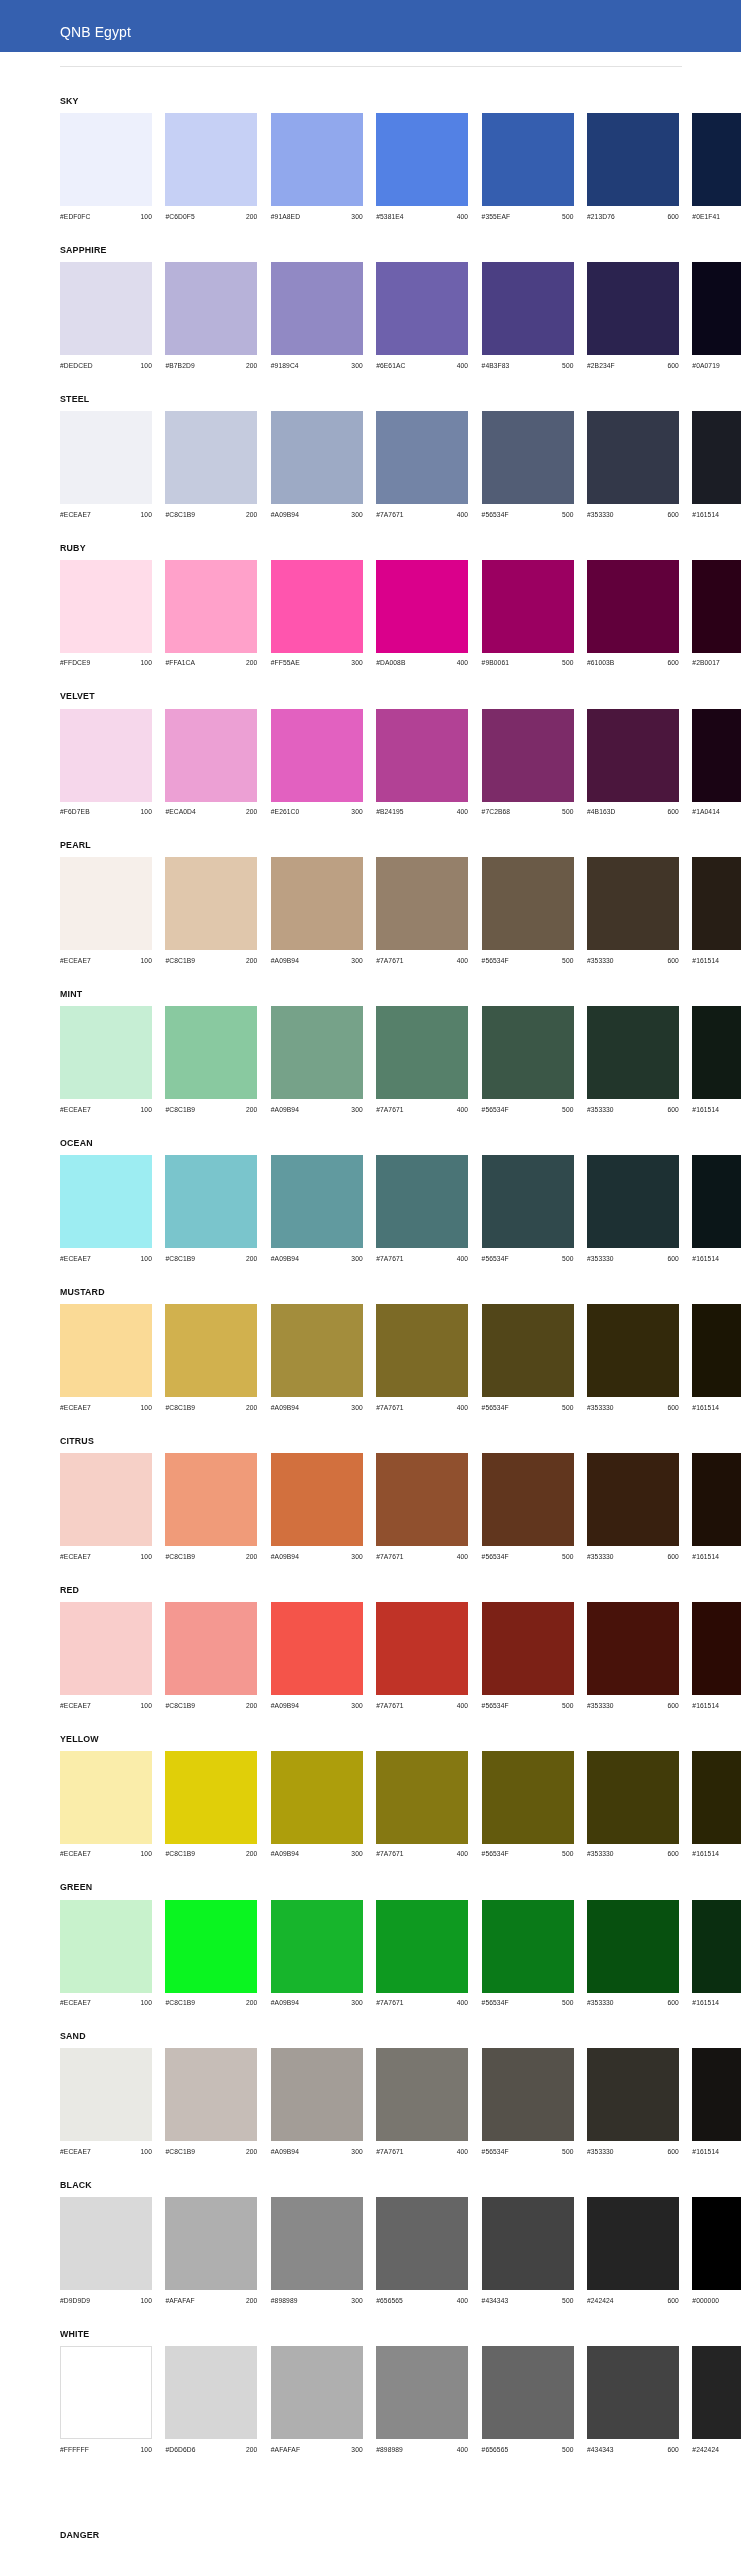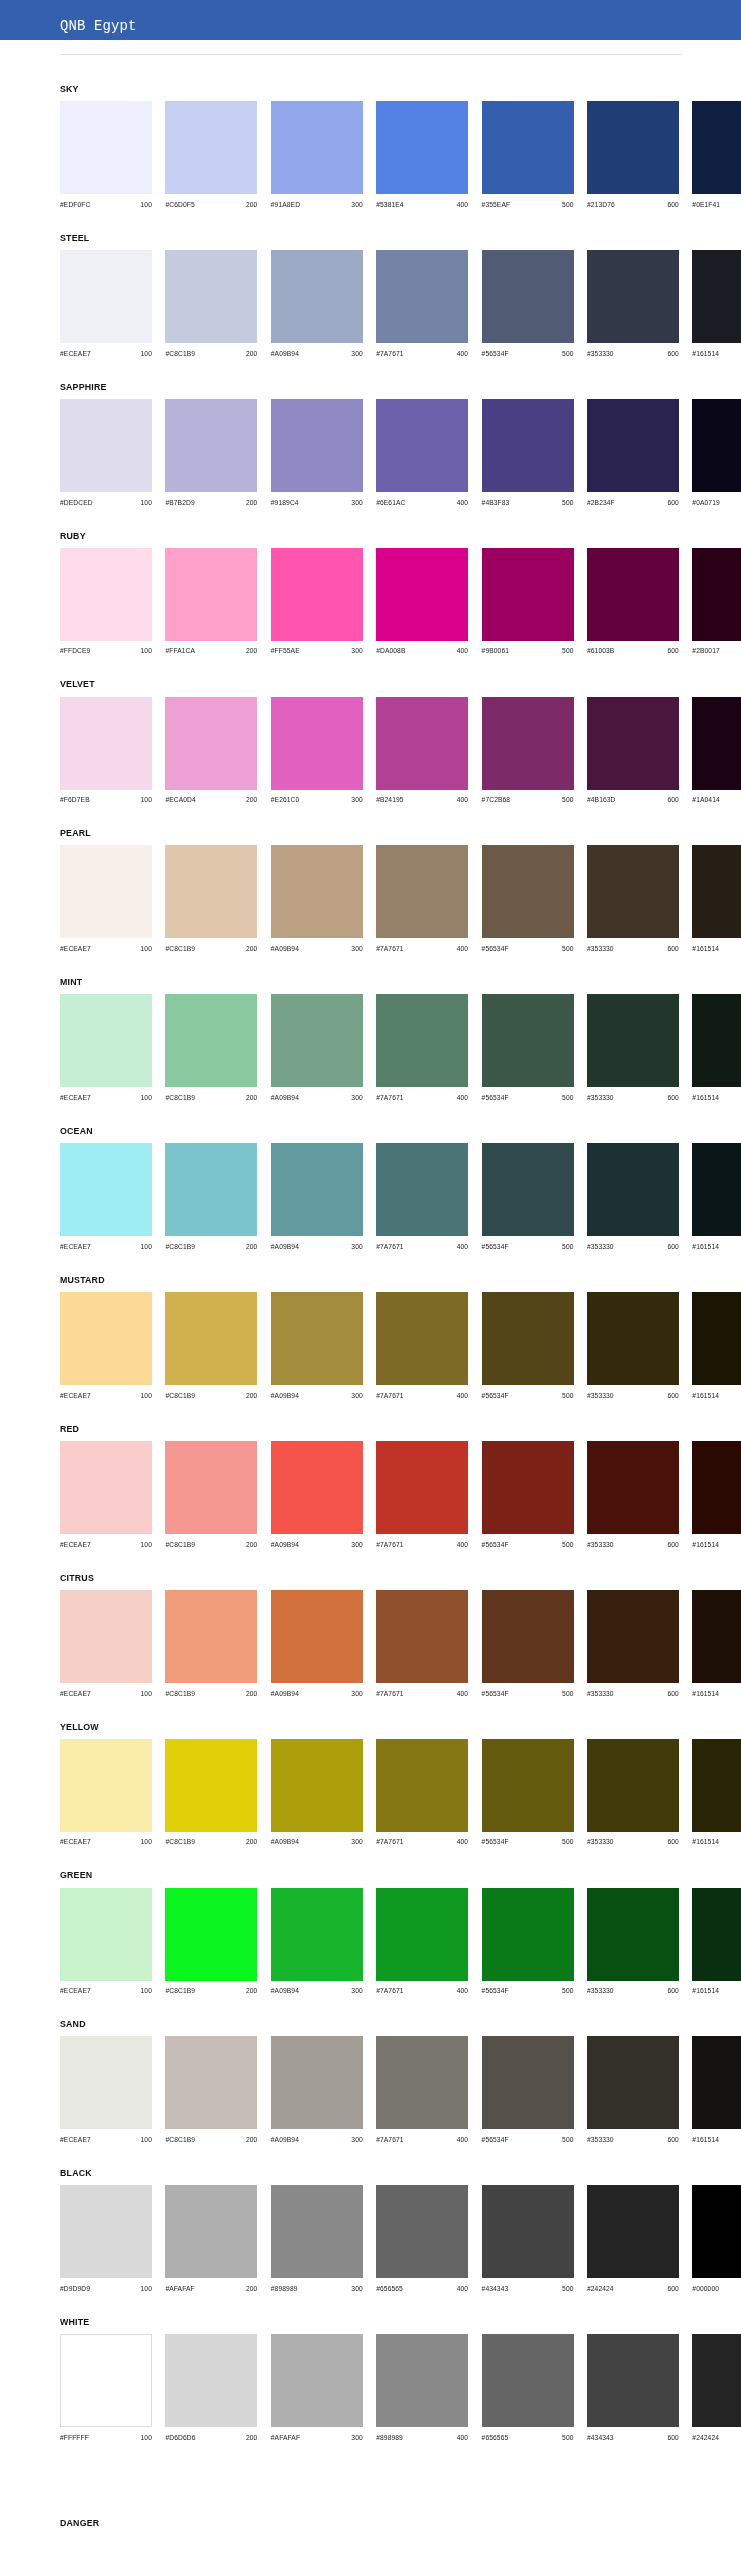--- a/index.html
+++ b/index.html
@@ -7,26 +7,25 @@
   html, body { margin: 0; padding: 0; }
   body {
     width: 742px;
     background: #ffffff;
     font-family: "Liberation Sans", "DejaVu Sans", sans-serif;
     -webkit-font-smoothing: antialiased;
   }
 
   
   .appbar {
-    height: 40px;
+    height: 52px;
     background: #3560AF;
     display: flex;
     align-items: center;
     padding: 12px 0 0 60px;
-    font-family: Liberation Mono, monospace;
   }
   .appbar-title {
     color: #ffffff;
     font-size: 14px;
     font-weight: 400;
     letter-spacing: 0.1px;
     line-height: 1;
   }
 
   
@@ -157,20 +156,73 @@
           </div>
           <div class="swatch-cell">
             <div class="swatch-chip" style="background: rgb(14, 31, 65);"></div>
             <div class="swatch-meta">
               <span class="swatch-hex">#0E1F41</span>
             </div>
           </div>
         </div>
       </div>
       <div class="group">
+        <div class="group-name">SAPPHIRE</div>
+        <div class="swatch-row">
+          <div class="swatch-cell">
+            <div class="swatch-chip" style="background: rgb(222, 220, 237);"></div>
+            <div class="swatch-meta">
+              <span class="swatch-hex">#DEDCED</span>
+              <span class="swatch-step">100</span>
+            </div>
+          </div>
+          <div class="swatch-cell">
+            <div class="swatch-chip" style="background: rgb(183, 178, 217);"></div>
+            <div class="swatch-meta">
+              <span class="swatch-hex">#B7B2D9</span>
+              <span class="swatch-step">200</span>
+            </div>
+          </div>
+          <div class="swatch-cell">
+            <div class="swatch-chip" style="background: rgb(145, 137, 196);"></div>
+            <div class="swatch-meta">
+              <span class="swatch-hex">#9189C4</span>
+              <span class="swatch-step">300</span>
+            </div>
+          </div>
+          <div class="swatch-cell">
+            <div class="swatch-chip" style="background: rgb(110, 97, 172);"></div>
+            <div class="swatch-meta">
+              <span class="swatch-hex">#6E61AC</span>
+              <span class="swatch-step">400</span>
+            </div>
+          </div>
+          <div class="swatch-cell">
+            <div class="swatch-chip" style="background: rgb(75, 63, 131);"></div>
+            <div class="swatch-meta">
+              <span class="swatch-hex">#4B3F83</span>
+              <span class="swatch-step">500</span>
+            </div>
+          </div>
+          <div class="swatch-cell">
+            <div class="swatch-chip" style="background: rgb(43, 35, 79);"></div>
+            <div class="swatch-meta">
+              <span class="swatch-hex">#2B234F</span>
+              <span class="swatch-step">600</span>
+            </div>
+          </div>
+          <div class="swatch-cell">
+            <div class="swatch-chip" style="background: rgb(10, 7, 25);"></div>
+            <div class="swatch-meta">
+              <span class="swatch-hex">#0A0719</span>
+            </div>
+          </div>
+        </div>
+      </div>
+      <div class="group">
         <div class="group-name">STEEL</div>
         <div class="swatch-row">
           <div class="swatch-cell">
             <div class="swatch-chip" style="background: rgb(239, 240, 245);"></div>
             <div class="swatch-meta">
               <span class="swatch-hex">#ECEAE7</span>
               <span class="swatch-step">100</span>
             </div>
           </div>
           <div class="swatch-cell">
@@ -210,73 +262,20 @@
           </div>
           <div class="swatch-cell">
             <div class="swatch-chip" style="background: rgb(27, 29, 37);"></div>
             <div class="swatch-meta">
               <span class="swatch-hex">#161514</span>
             </div>
           </div>
         </div>
       </div>
       <div class="group">
-        <div class="group-name">SAPPHIRE</div>
-        <div class="swatch-row">
-          <div class="swatch-cell">
-            <div class="swatch-chip" style="background: rgb(222, 220, 237);"></div>
-            <div class="swatch-meta">
-              <span class="swatch-hex">#DEDCED</span>
-              <span class="swatch-step">100</span>
-            </div>
-          </div>
-          <div class="swatch-cell">
-            <div class="swatch-chip" style="background: rgb(183, 178, 217);"></div>
-            <div class="swatch-meta">
-              <span class="swatch-hex">#B7B2D9</span>
-              <span class="swatch-step">200</span>
-            </div>
-          </div>
-          <div class="swatch-cell">
-            <div class="swatch-chip" style="background: rgb(145, 137, 196);"></div>
-            <div class="swatch-meta">
-              <span class="swatch-hex">#9189C4</span>
-              <span class="swatch-step">300</span>
-            </div>
-          </div>
-          <div class="swatch-cell">
-            <div class="swatch-chip" style="background: rgb(110, 97, 172);"></div>
-            <div class="swatch-meta">
-              <span class="swatch-hex">#6E61AC</span>
-              <span class="swatch-step">400</span>
-            </div>
-          </div>
-          <div class="swatch-cell">
-            <div class="swatch-chip" style="background: rgb(75, 63, 131);"></div>
-            <div class="swatch-meta">
-              <span class="swatch-hex">#4B3F83</span>
-              <span class="swatch-step">500</span>
-            </div>
-          </div>
-          <div class="swatch-cell">
-            <div class="swatch-chip" style="background: rgb(43, 35, 79);"></div>
-            <div class="swatch-meta">
-              <span class="swatch-hex">#2B234F</span>
-              <span class="swatch-step">600</span>
-            </div>
-          </div>
-          <div class="swatch-cell">
-            <div class="swatch-chip" style="background: rgb(10, 7, 25);"></div>
-            <div class="swatch-meta">
-              <span class="swatch-hex">#0A0719</span>
-            </div>
-          </div>
-        </div>
-      </div>
-      <div class="group">
         <div class="group-name">RUBY</div>
         <div class="swatch-row">
           <div class="swatch-cell">
             <div class="swatch-chip" style="background: rgb(255, 220, 233);"></div>
             <div class="swatch-meta">
               <span class="swatch-hex">#FFDCE9</span>
               <span class="swatch-step">100</span>
             </div>
           </div>
           <div class="swatch-cell">
@@ -581,20 +580,73 @@
           </div>
           <div class="swatch-cell">
             <div class="swatch-chip" style="background: rgb(27, 21, 4);"></div>
             <div class="swatch-meta">
               <span class="swatch-hex">#161514</span>
             </div>
           </div>
         </div>
       </div>
       <div class="group">
+        <div class="group-name">CITRUS</div>
+        <div class="swatch-row">
+          <div class="swatch-cell">
+            <div class="swatch-chip" style="background: rgb(246, 208, 199);"></div>
+            <div class="swatch-meta">
+              <span class="swatch-hex">#ECEAE7</span>
+              <span class="swatch-step">100</span>
+            </div>
+          </div>
+          <div class="swatch-cell">
+            <div class="swatch-chip" style="background: rgb(240, 155, 121);"></div>
+            <div class="swatch-meta">
+              <span class="swatch-hex">#C8C1B9</span>
+              <span class="swatch-step">200</span>
+            </div>
+          </div>
+          <div class="swatch-cell">
+            <div class="swatch-chip" style="background: rgb(210, 112, 62);"></div>
+            <div class="swatch-meta">
+              <span class="swatch-hex">#A09B94</span>
+              <span class="swatch-step">300</span>
+            </div>
+          </div>
+          <div class="swatch-cell">
+            <div class="swatch-chip" style="background: rgb(144, 80, 46);"></div>
+            <div class="swatch-meta">
+              <span class="swatch-hex">#7A7671</span>
+              <span class="swatch-step">400</span>
+            </div>
+          </div>
+          <div class="swatch-cell">
+            <div class="swatch-chip" style="background: rgb(97, 54, 30);"></div>
+            <div class="swatch-meta">
+              <span class="swatch-hex">#56534F</span>
+              <span class="swatch-step">500</span>
+            </div>
+          </div>
+          <div class="swatch-cell">
+            <div class="swatch-chip" style="background: rgb(56, 32, 15);"></div>
+            <div class="swatch-meta">
+              <span class="swatch-hex">#353330</span>
+              <span class="swatch-step">600</span>
+            </div>
+          </div>
+          <div class="swatch-cell">
+            <div class="swatch-chip" style="background: rgb(30, 16, 6);"></div>
+            <div class="swatch-meta">
+              <span class="swatch-hex">#161514</span>
+            </div>
+          </div>
+        </div>
+      </div>
+      <div class="group">
         <div class="group-name">RED</div>
         <div class="swatch-row">
           <div class="swatch-cell">
             <div class="swatch-chip" style="background: rgb(249, 205, 203);"></div>
             <div class="swatch-meta">
               <span class="swatch-hex">#ECEAE7</span>
               <span class="swatch-step">100</span>
             </div>
           </div>
           <div class="swatch-cell">
@@ -634,232 +686,179 @@
           </div>
           <div class="swatch-cell">
             <div class="swatch-chip" style="background: rgb(43, 10, 4);"></div>
             <div class="swatch-meta">
               <span class="swatch-hex">#161514</span>
             </div>
           </div>
         </div>
       </div>
       <div class="group">
-        <div class="group-name">CITRUS</div>
-        <div class="swatch-row">
-          <div class="swatch-cell">
-            <div class="swatch-chip" style="background: rgb(246, 208, 199);"></div>
+        <div class="group-name">YELLOW</div>
+        <div class="swatch-row">
+          <div class="swatch-cell">
+            <div class="swatch-chip" style="background: rgb(250, 237, 170);"></div>
             <div class="swatch-meta">
               <span class="swatch-hex">#ECEAE7</span>
               <span class="swatch-step">100</span>
             </div>
           </div>
           <div class="swatch-cell">
-            <div class="swatch-chip" style="background: rgb(240, 155, 121);"></div>
+            <div class="swatch-chip" style="background: rgb(224, 207, 9);"></div>
             <div class="swatch-meta">
               <span class="swatch-hex">#C8C1B9</span>
               <span class="swatch-step">200</span>
             </div>
           </div>
           <div class="swatch-cell">
-            <div class="swatch-chip" style="background: rgb(210, 112, 62);"></div>
+            <div class="swatch-chip" style="background: rgb(173, 158, 12);"></div>
             <div class="swatch-meta">
               <span class="swatch-hex">#A09B94</span>
               <span class="swatch-step">300</span>
             </div>
           </div>
           <div class="swatch-cell">
-            <div class="swatch-chip" style="background: rgb(144, 80, 46);"></div>
+            <div class="swatch-chip" style="background: rgb(133, 120, 18);"></div>
             <div class="swatch-meta">
               <span class="swatch-hex">#7A7671</span>
               <span class="swatch-step">400</span>
             </div>
           </div>
           <div class="swatch-cell">
-            <div class="swatch-chip" style="background: rgb(97, 54, 30);"></div>
+            <div class="swatch-chip" style="background: rgb(99, 90, 13);"></div>
             <div class="swatch-meta">
               <span class="swatch-hex">#56534F</span>
               <span class="swatch-step">500</span>
             </div>
           </div>
           <div class="swatch-cell">
-            <div class="swatch-chip" style="background: rgb(56, 32, 15);"></div>
+            <div class="swatch-chip" style="background: rgb(65, 59, 9);"></div>
             <div class="swatch-meta">
               <span class="swatch-hex">#353330</span>
               <span class="swatch-step">600</span>
             </div>
           </div>
           <div class="swatch-cell">
-            <div class="swatch-chip" style="background: rgb(30, 16, 6);"></div>
+            <div class="swatch-chip" style="background: rgb(42, 37, 5);"></div>
             <div class="swatch-meta">
               <span class="swatch-hex">#161514</span>
             </div>
           </div>
         </div>
       </div>
       <div class="group">
-        <div class="group-name">YELLOW</div>
-        <div class="swatch-row">
-          <div class="swatch-cell">
-            <div class="swatch-chip" style="background: rgb(250, 237, 170);"></div>
+        <div class="group-name">GREEN</div>
+        <div class="swatch-row">
+          <div class="swatch-cell">
+            <div class="swatch-chip" style="background: rgb(200, 242, 204);"></div>
             <div class="swatch-meta">
               <span class="swatch-hex">#ECEAE7</span>
               <span class="swatch-step">100</span>
             </div>
           </div>
           <div class="swatch-cell">
-            <div class="swatch-chip" style="background: rgb(224, 207, 9);"></div>
+            <div class="swatch-chip" style="background: rgb(10, 245, 32);"></div>
             <div class="swatch-meta">
               <span class="swatch-hex">#C8C1B9</span>
               <span class="swatch-step">200</span>
             </div>
           </div>
           <div class="swatch-cell">
-            <div class="swatch-chip" style="background: rgb(173, 158, 12);"></div>
+            <div class="swatch-chip" style="background: rgb(23, 181, 44);"></div>
             <div class="swatch-meta">
               <span class="swatch-hex">#A09B94</span>
               <span class="swatch-step">300</span>
             </div>
           </div>
           <div class="swatch-cell">
-            <div class="swatch-chip" style="background: rgb(133, 120, 18);"></div>
+            <div class="swatch-chip" style="background: rgb(14, 154, 32);"></div>
             <div class="swatch-meta">
               <span class="swatch-hex">#7A7671</span>
               <span class="swatch-step">400</span>
             </div>
           </div>
           <div class="swatch-cell">
-            <div class="swatch-chip" style="background: rgb(99, 90, 13);"></div>
+            <div class="swatch-chip" style="background: rgb(10, 122, 24);"></div>
             <div class="swatch-meta">
               <span class="swatch-hex">#56534F</span>
               <span class="swatch-step">500</span>
             </div>
           </div>
           <div class="swatch-cell">
-            <div class="swatch-chip" style="background: rgb(65, 59, 9);"></div>
+            <div class="swatch-chip" style="background: rgb(7, 80, 15);"></div>
             <div class="swatch-meta">
               <span class="swatch-hex">#353330</span>
               <span class="swatch-step">600</span>
             </div>
           </div>
           <div class="swatch-cell">
-            <div class="swatch-chip" style="background: rgb(42, 37, 5);"></div>
+            <div class="swatch-chip" style="background: rgb(10, 46, 16);"></div>
             <div class="swatch-meta">
               <span class="swatch-hex">#161514</span>
             </div>
           </div>
         </div>
       </div>
       <div class="group">
-        <div class="group-name">GREEN</div>
-        <div class="swatch-row">
-          <div class="swatch-cell">
-            <div class="swatch-chip" style="background: rgb(200, 242, 204);"></div>
+        <div class="group-name">SAND</div>
+        <div class="swatch-row">
+          <div class="swatch-cell">
+            <div class="swatch-chip" style="background: rgb(233, 233, 228);"></div>
             <div class="swatch-meta">
               <span class="swatch-hex">#ECEAE7</span>
               <span class="swatch-step">100</span>
             </div>
           </div>
           <div class="swatch-cell">
-            <div class="swatch-chip" style="background: rgb(10, 245, 32);"></div>
+            <div class="swatch-chip" style="background: rgb(198, 189, 183);"></div>
             <div class="swatch-meta">
               <span class="swatch-hex">#C8C1B9</span>
               <span class="swatch-step">200</span>
             </div>
           </div>
           <div class="swatch-cell">
-            <div class="swatch-chip" style="background: rgb(23, 181, 44);"></div>
+            <div class="swatch-chip" style="background: rgb(163, 157, 151);"></div>
             <div class="swatch-meta">
               <span class="swatch-hex">#A09B94</span>
               <span class="swatch-step">300</span>
             </div>
           </div>
           <div class="swatch-cell">
-            <div class="swatch-chip" style="background: rgb(14, 154, 32);"></div>
+            <div class="swatch-chip" style="background: rgb(121, 118, 111);"></div>
             <div class="swatch-meta">
               <span class="swatch-hex">#7A7671</span>
               <span class="swatch-step">400</span>
             </div>
           </div>
           <div class="swatch-cell">
-            <div class="swatch-chip" style="background: rgb(10, 122, 24);"></div>
+            <div class="swatch-chip" style="background: rgb(85, 81, 74);"></div>
             <div class="swatch-meta">
               <span class="swatch-hex">#56534F</span>
               <span class="swatch-step">500</span>
             </div>
           </div>
           <div class="swatch-cell">
-            <div class="swatch-chip" style="background: rgb(7, 80, 15);"></div>
+            <div class="swatch-chip" style="background: rgb(51, 48, 41);"></div>
             <div class="swatch-meta">
               <span class="swatch-hex">#353330</span>
               <span class="swatch-step">600</span>
             </div>
           </div>
           <div class="swatch-cell">
-            <div class="swatch-chip" style="background: rgb(10, 46, 16);"></div>
+            <div class="swatch-chip" style="background: rgb(21, 19, 17);"></div>
             <div class="swatch-meta">
               <span class="swatch-hex">#161514</span>
             </div>
           </div>
         </div>
       </div>
       <div class="group">
-        <div class="group-name">SAND</div>
-        <div class="swatch-row">
-          <div class="swatch-cell">
-            <div class="swatch-chip" style="background: rgb(233, 233, 228);"></div>
-            <div class="swatch-meta">
-              <span class="swatch-hex">#ECEAE7</span>
-              <span class="swatch-step">100</span>
-            </div>
-          </div>
-          <div class="swatch-cell">
-            <div class="swatch-chip" style="background: rgb(198, 189, 183);"></div>
-            <div class="swatch-meta">
-              <span class="swatch-hex">#C8C1B9</span>
-              <span class="swatch-step">200</span>
-            </div>
-          </div>
-          <div class="swatch-cell">
-            <div class="swatch-chip" style="background: rgb(163, 157, 151);"></div>
-            <div class="swatch-meta">
-              <span class="swatch-hex">#A09B94</span>
-              <span class="swatch-step">300</span>
-            </div>
-          </div>
-          <div class="swatch-cell">
-            <div class="swatch-chip" style="background: rgb(121, 118, 111);"></div>
-            <div class="swatch-meta">
-              <span class="swatch-hex">#7A7671</span>
-              <span class="swatch-step">400</span>
-            </div>
-          </div>
-          <div class="swatch-cell">
-            <div class="swatch-chip" style="background: rgb(85, 81, 74);"></div>
-            <div class="swatch-meta">
-              <span class="swatch-hex">#56534F</span>
-              <span class="swatch-step">500</span>
-            </div>
-          </div>
-          <div class="swatch-cell">
-            <div class="swatch-chip" style="background: rgb(51, 48, 41);"></div>
-            <div class="swatch-meta">
-              <span class="swatch-hex">#353330</span>
-              <span class="swatch-step">600</span>
-            </div>
-          </div>
-          <div class="swatch-cell">
-            <div class="swatch-chip" style="background: rgb(21, 19, 17);"></div>
-            <div class="swatch-meta">
-              <span class="swatch-hex">#161514</span>
-            </div>
-          </div>
-        </div>
-      </div>
-      <div class="group">
         <div class="group-name">BLACK</div>
         <div class="swatch-row">
           <div class="swatch-cell">
             <div class="swatch-chip" style="background: rgb(217, 217, 217);"></div>
             <div class="swatch-meta">
               <span class="swatch-hex">#D9D9D9</span>
               <span class="swatch-step">100</span>
             </div>
           </div>
           <div class="swatch-cell">

